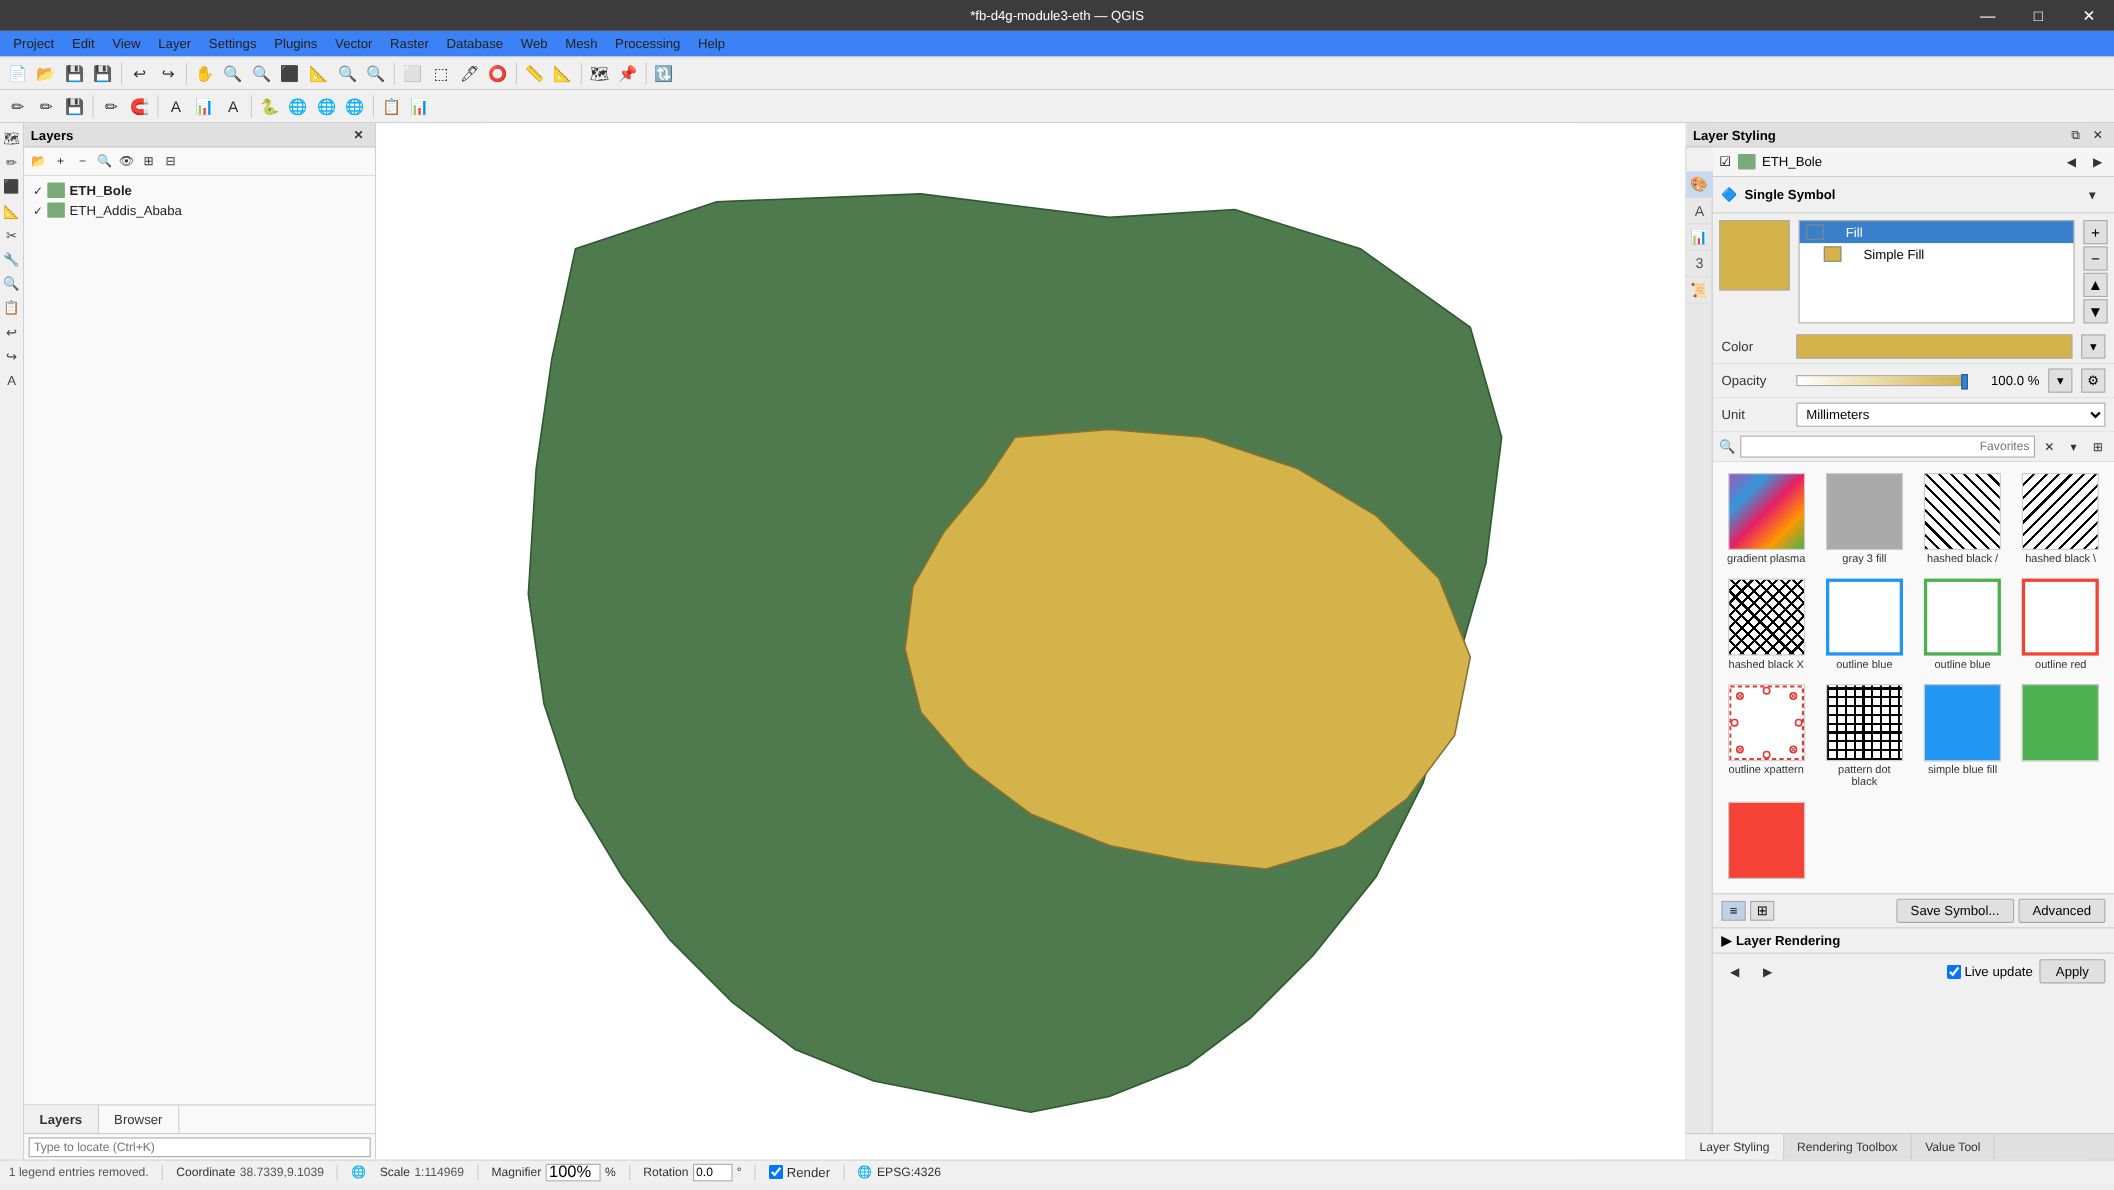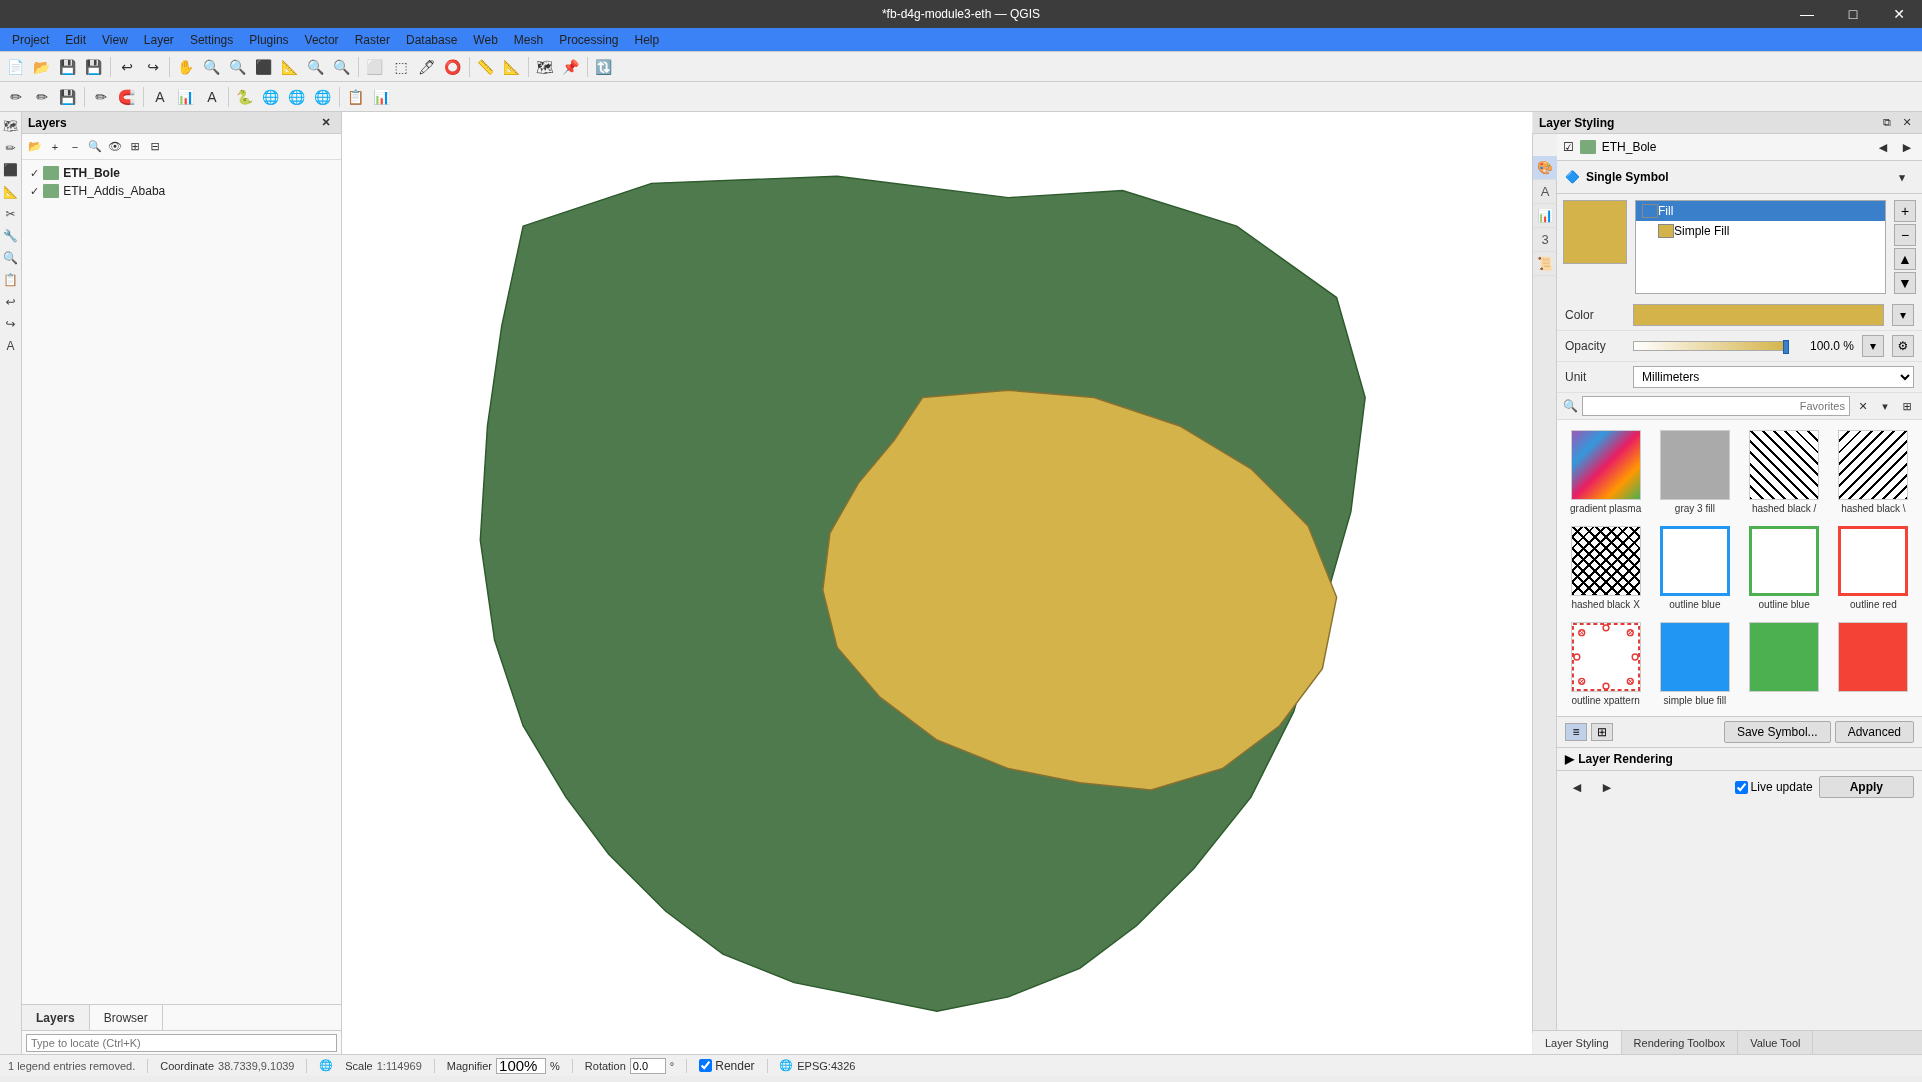--- a/index.html
+++ b/index.html
@@ -268,21 +268,21 @@
     }
     .symbol-tree-list {
       flex: 1;
       border: 1px solid #aaa;
       background: #fff;
     }
     .symbol-tree-item {
       display: flex;
       align-items: center;
       padding: 3px 6px;
-      gap: 0;
+      gap: 20px;
       font-size: 12px;
       cursor: pointer;
     }
     .symbol-tree-item.selected { background: #3a7fca; color: #fff; }
     .symbol-tree-btns {
       display: flex;
       flex-direction: column;
       gap: 2px;
     }
     .symbol-tree-btn {
@@ -524,27 +524,27 @@
       background: #f0f0f0;
     }
     .live-update-bar .spacer { flex: 1; }
     .checkbox-label {
       display: flex;
       align-items: center;
       gap: 3px;
       font-size: 12px;
     }
     .apply-btn {
-      padding: 3px 30px;
+      padding: 3px 14px;
       font-size: 12px;
       background: #e0e0e0;
       border: 1px solid #aaa;
       cursor: pointer;
       border-radius: 2px;
-      font-weight: bold;
+      font-weight: normal;
     }
 
     
     #styling-bottom-tabs {
       display: flex;
       border-top: 1px solid #ccc;
       height: 24px;
       background: #e0e0e0;
     }
     .sbt-tab {
@@ -857,20 +857,24 @@
                 <line x1="62" y1="8" x2="58" y2="12" stroke="#e53935" stroke-width="1"></line>
                 <line x1="58" y1="58" x2="62" y2="62" stroke="#e53935" stroke-width="1"></line>
                 <line x1="62" y1="58" x2="58" y2="62" stroke="#e53935" stroke-width="1"></line>
                 <line x1="8" y1="58" x2="12" y2="62" stroke="#e53935" stroke-width="1"></line>
                 <line x1="12" y1="58" x2="8" y2="62" stroke="#e53935" stroke-width="1"></line>
               </svg>
             </div>
             <span class="symbol-label">outline xpattern</span>
           </div>
 
+          <div class="symbol-cell">
+            <div class="symbol-thumb thumb-pattern-dot"></div>
+            <span class="symbol-label">pattern dot black</span>
+          </div>
 
 
           <div class="symbol-cell">
             <div class="symbol-thumb thumb-simple-blue"></div>
             <span class="symbol-label">simple blue fill</span>
           </div>
 
           <div class="symbol-cell">
             <div class="symbol-thumb thumb-green-solid"></div>
             <span class="symbol-label"></span>

